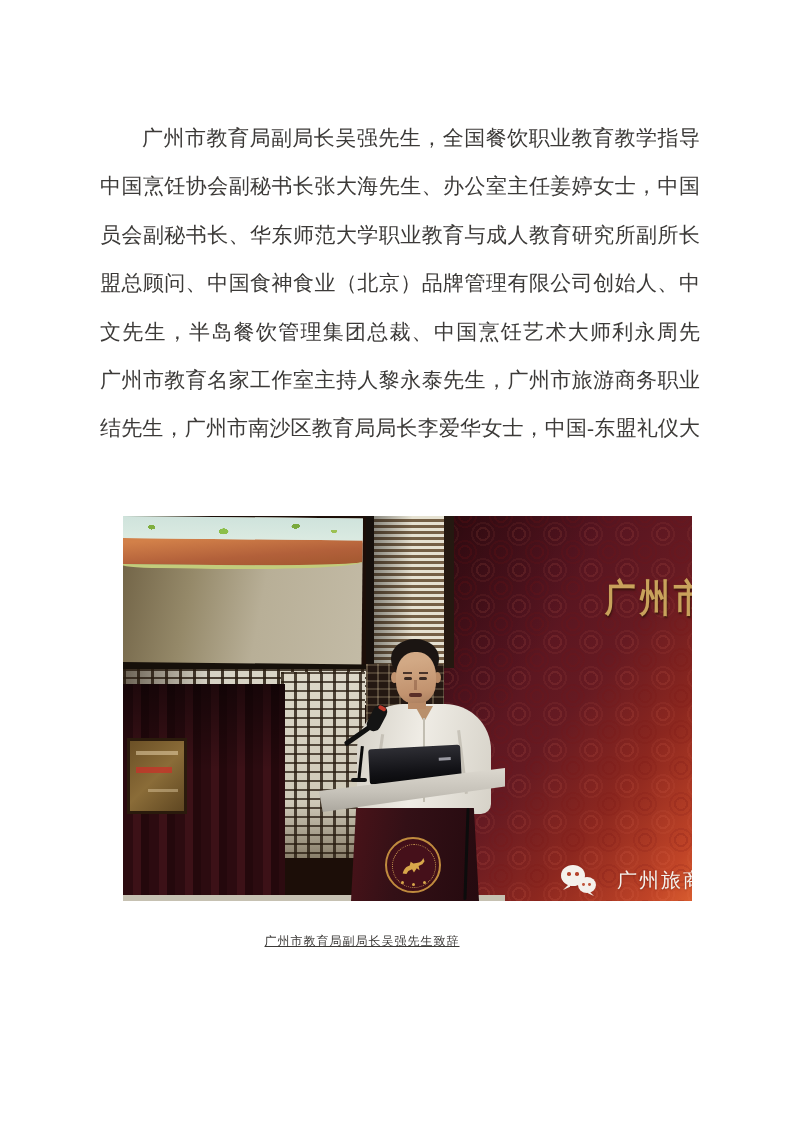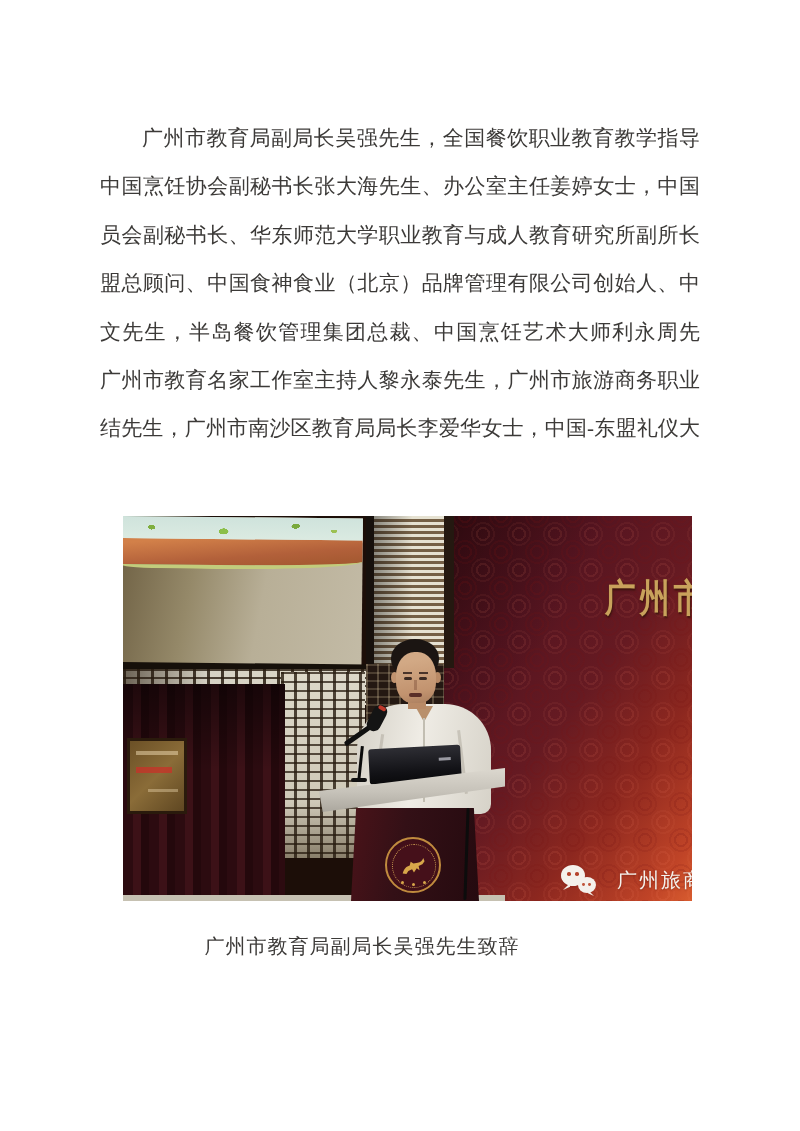--- a/index.html
+++ b/index.html
@@ -191,21 +191,21 @@
   .bub-sm{left:17px;top:14px;width:18px;height:16px;background:#f4f1ec;border-radius:50%;}
   .bub-sm:after{content:"";position:absolute;right:2px;bottom:-3px;width:6px;height:6px;
     background:#f4f1ec;clip-path:polygon(0 0,100% 100%,0 55%);}
   .bub-sm .d{width:2.8px;height:2.8px;border-radius:50%;background:#c0543a;top:6px;}
   .d3{left:4px}.d4{left:10px}
   .wm-text{position:static;font-size:20px;color:#f4f1ec;letter-spacing:2px;white-space:nowrap;
     font-family:"Liberation Sans","DejaVu Sans",sans-serif;text-shadow:0 1px 2px rgba(90,20,10,.4);}
 
   
   .caption{position:absolute;left:0;top:933px;width:724px;text-align:center;
-    font-size:20px;color:#3c3a38;letter-spacing:1px;}
+    font-size:12px;color:#3c3a38;letter-spacing:1px;text-decoration:underline;}
 </style>
 </head>
 <body>
 
 <div class="article">
   <div class="pline just indent">广州市教育局副局长吴强先生，全国餐饮职业教育教学指导委员会秘书长、</div>
   <div class="pline just">中国烹饪协会副秘书长张大海先生、办公室主任姜婷女士，中国职教学会学术委</div>
   <div class="pline just">员会副秘书长、华东师范大学职业教育与成人教育研究所副所长徐国庆教授，联</div>
   <div class="pline just">盟总顾问、中国食神食业（北京）品牌管理有限公司创始人、中国烹饪大师钟利</div>
   <div class="pline just">文先生，半岛餐饮管理集团总裁、中国烹饪艺术大师利永周先生，中国烹饪大师、</div>

